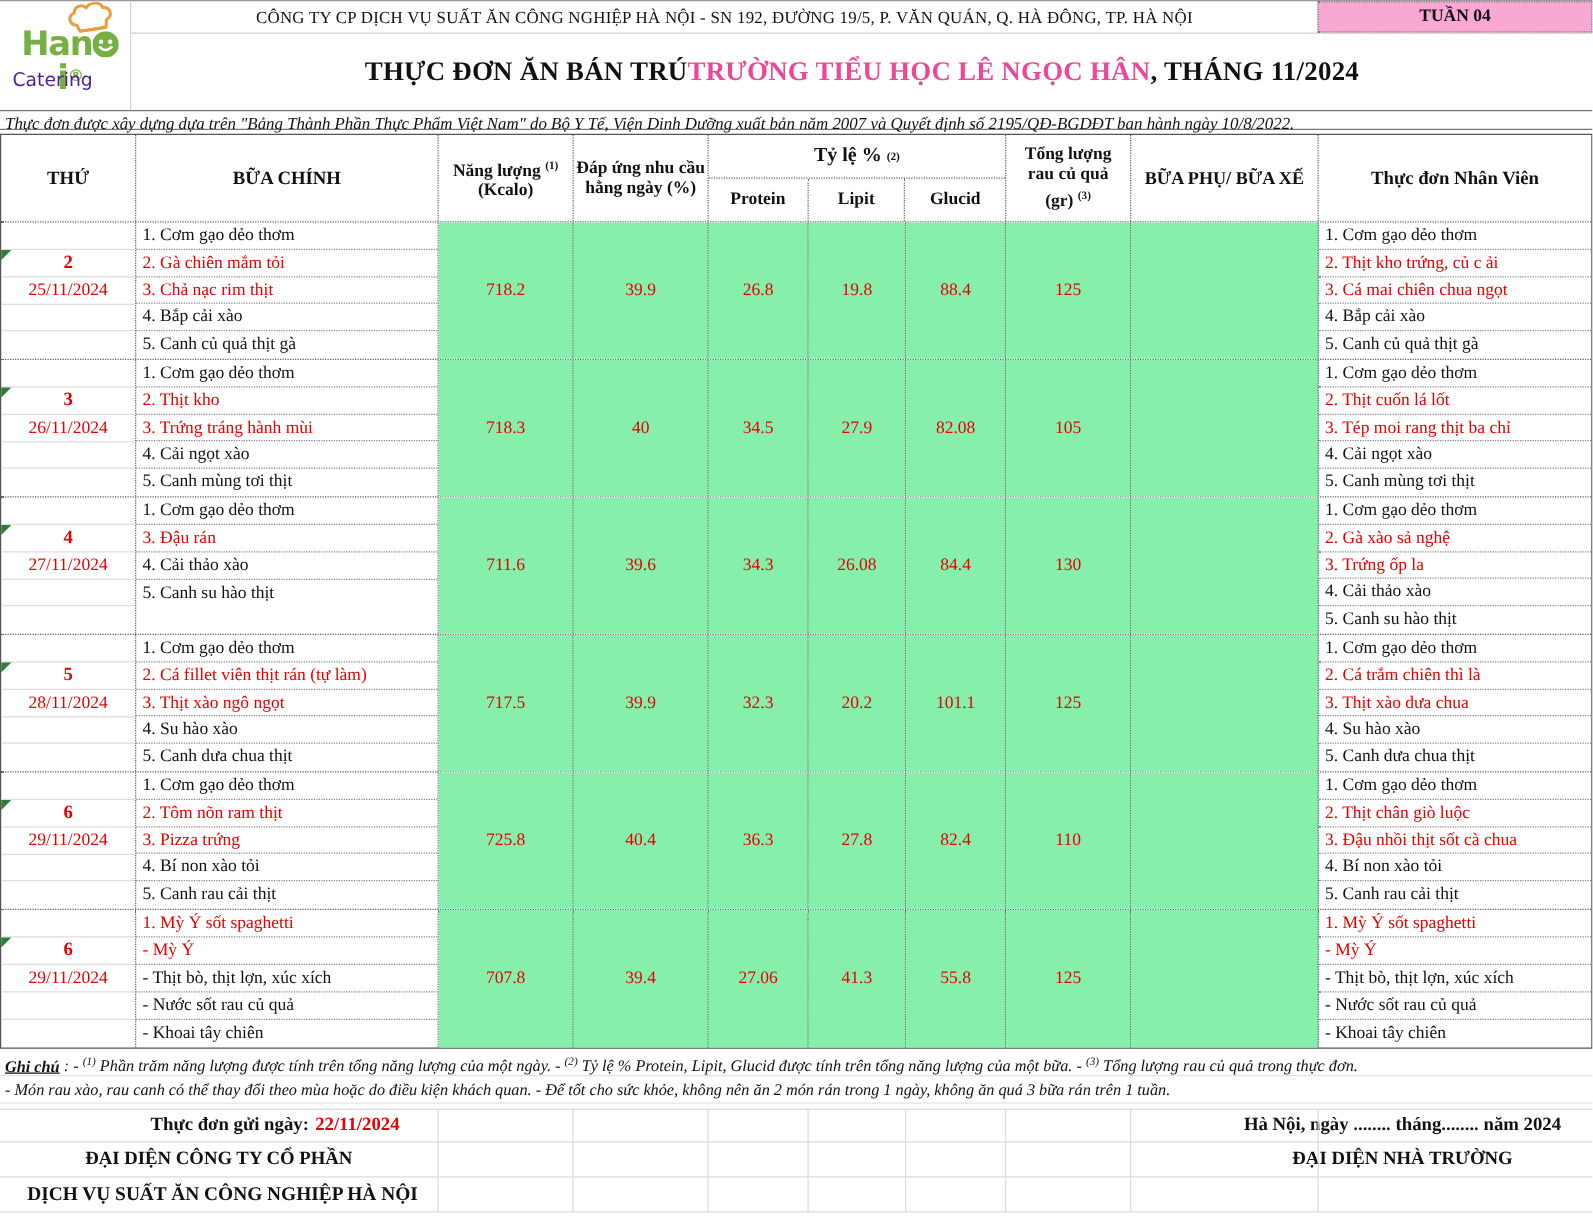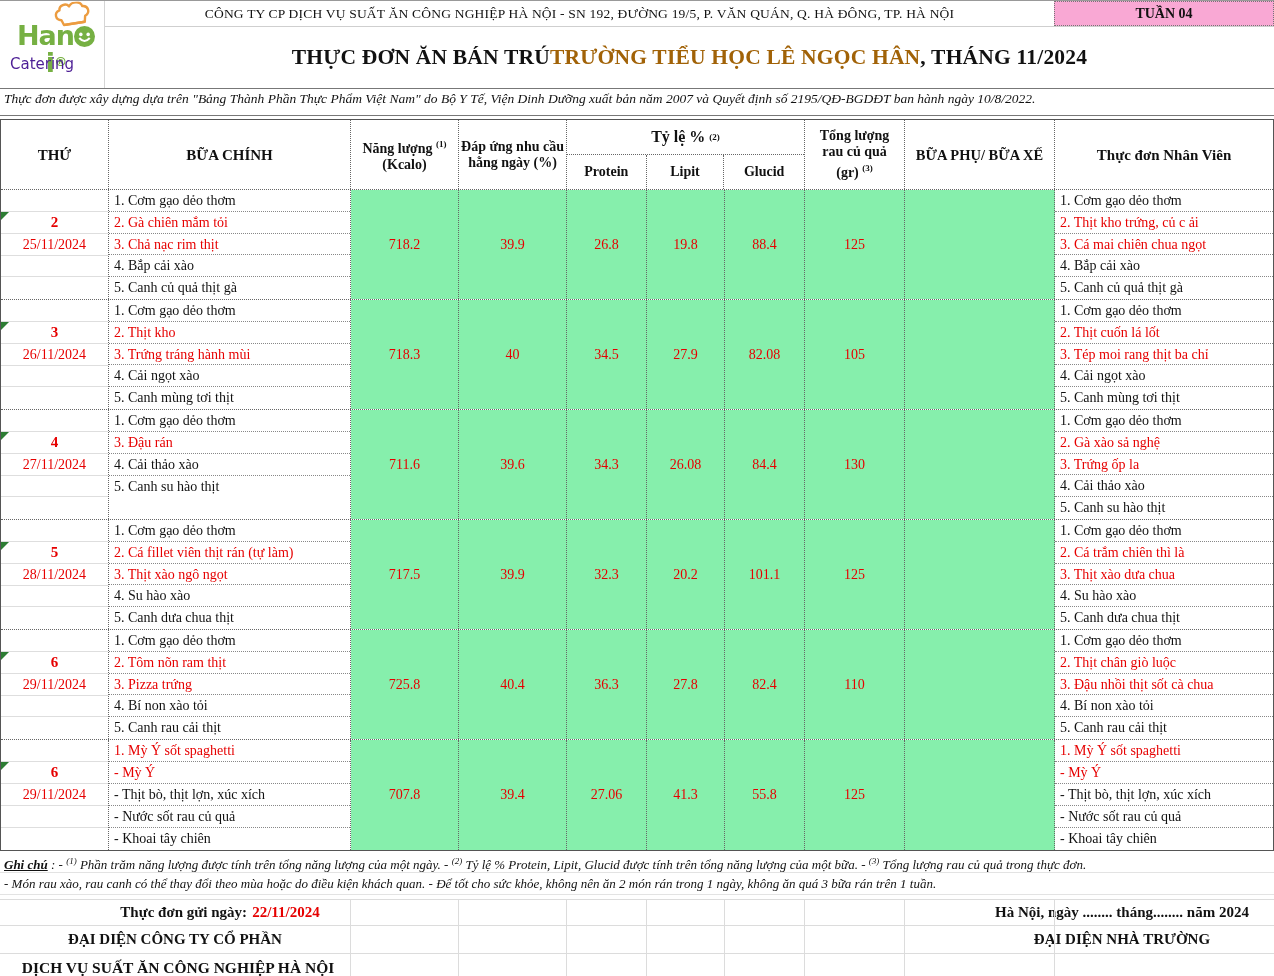--- a/index.html
+++ b/index.html
@@ -20,24 +20,24 @@
   .reg-dot { font-size:13px; vertical-align:6px; color:#76b043; }
   .catering { position:absolute; top:54px; left:10px; font-family:"DejaVu Sans", sans-serif;
               font-size:15px; color:#4c1d95; }
   .head-center { flex:1; display:flex; flex-direction:column; }
   .company-row { height:26px; display:flex; border-bottom:1px solid #cfcfcf; }
   .company-line { flex:1; text-align:center; line-height:25px; font-size:13.5px; letter-spacing:.2px; }
   .week-cell { width:220px; border:1px dotted #777; background:#f9a8d4;
                text-align:center; line-height:24px; font-weight:bold; font-size:14px; }
   .title-row { height:62px; display:flex; align-items:center; justify-content:center;
                font-size:21.5px; font-weight:bold; letter-spacing:.2px; }
-  .title-row .red { color:#a16207; }
+  .title-row .red { color:#ec4899; }
 
   
-  .subtitle-row { height:28px; border-top:1px solid #777; border-bottom:1px solid #777;
+  .subtitle-row { height:16px; border-top:1px solid #777; border-bottom:1px solid #777;
                   font-style:italic; font-size:13.5px; line-height:20px; padding-left:4px; }
 
   
   .menu-table { margin-top:3px; border:1px solid #555; }
   .col, .hcell { border-right:1px dotted #666; }
   .w-thu{width:108px} .w-chinh{width:242px} .w-energy{width:108px} .w-need{width:108px}
   .w-prot{width:80px} .w-lip{width:78px} .w-glu{width:80px} .w-veg{width:100px}
   .w-side{width:150px} .w-staff{flex:1; border-right:none;}
 
   .thead { display:flex; height:70px; border-bottom:1px dotted #666; font-weight:bold; }

